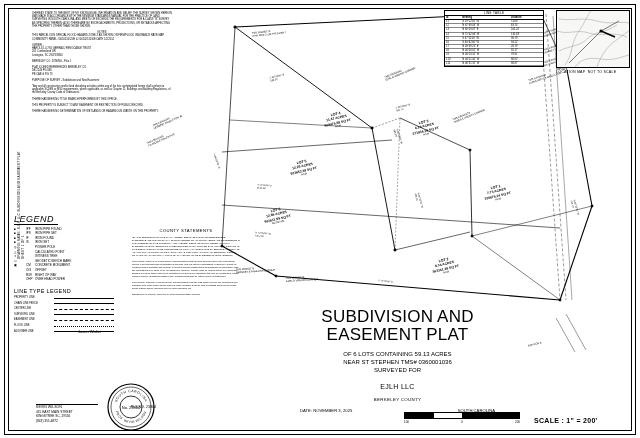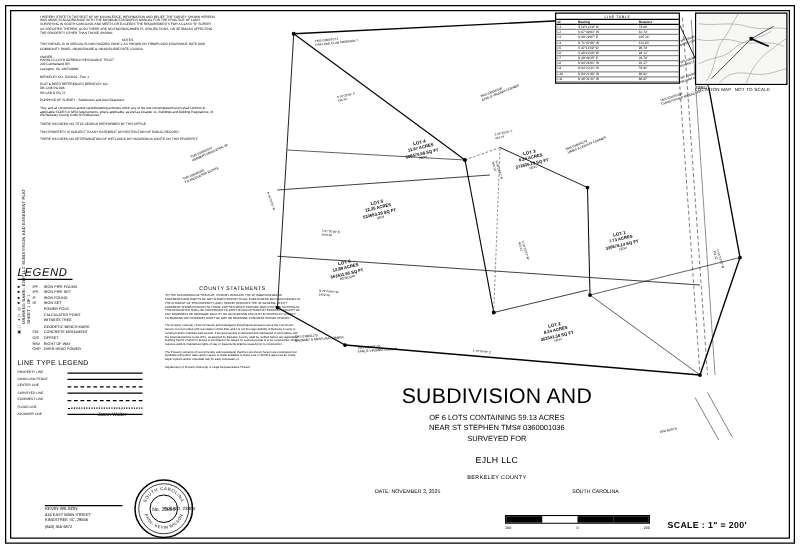--- a/index.html
+++ b/index.html
@@ -489,20 +489,21 @@
         <circle cx="44" cy="20" r="1.6" fill="#000"></circle>
       </svg>
     </div>
     <div class="cap">
       <span>LOCATION MAP</span>&nbsp;&nbsp;<span>NOT TO SCALE</span>
     </div>
   </div>
 
   <div id="title">
     <div class="t1">SUBDIVISION AND</div>
+    <div class="t1">EASEMENT PLAT</div>
     <div class="sub">OF 6 LOTS CONTAINING 59.13 ACRES</div>
     <div class="sub" style="margin-top:0">NEAR ST STEPHEN TMS# 0360001036</div>
     <div class="sub" style="margin-top:0">SURVEYED FOR</div>
     <div class="cli">EJLH LLC</div>
     <div class="cty">BERKELEY COUNTY</div>
     <div class="row">
       <span>DATE: NOVEMBER  3, 2025</span>
       <span>SOUTH CAROLINA</span>
     </div>
   </div>

